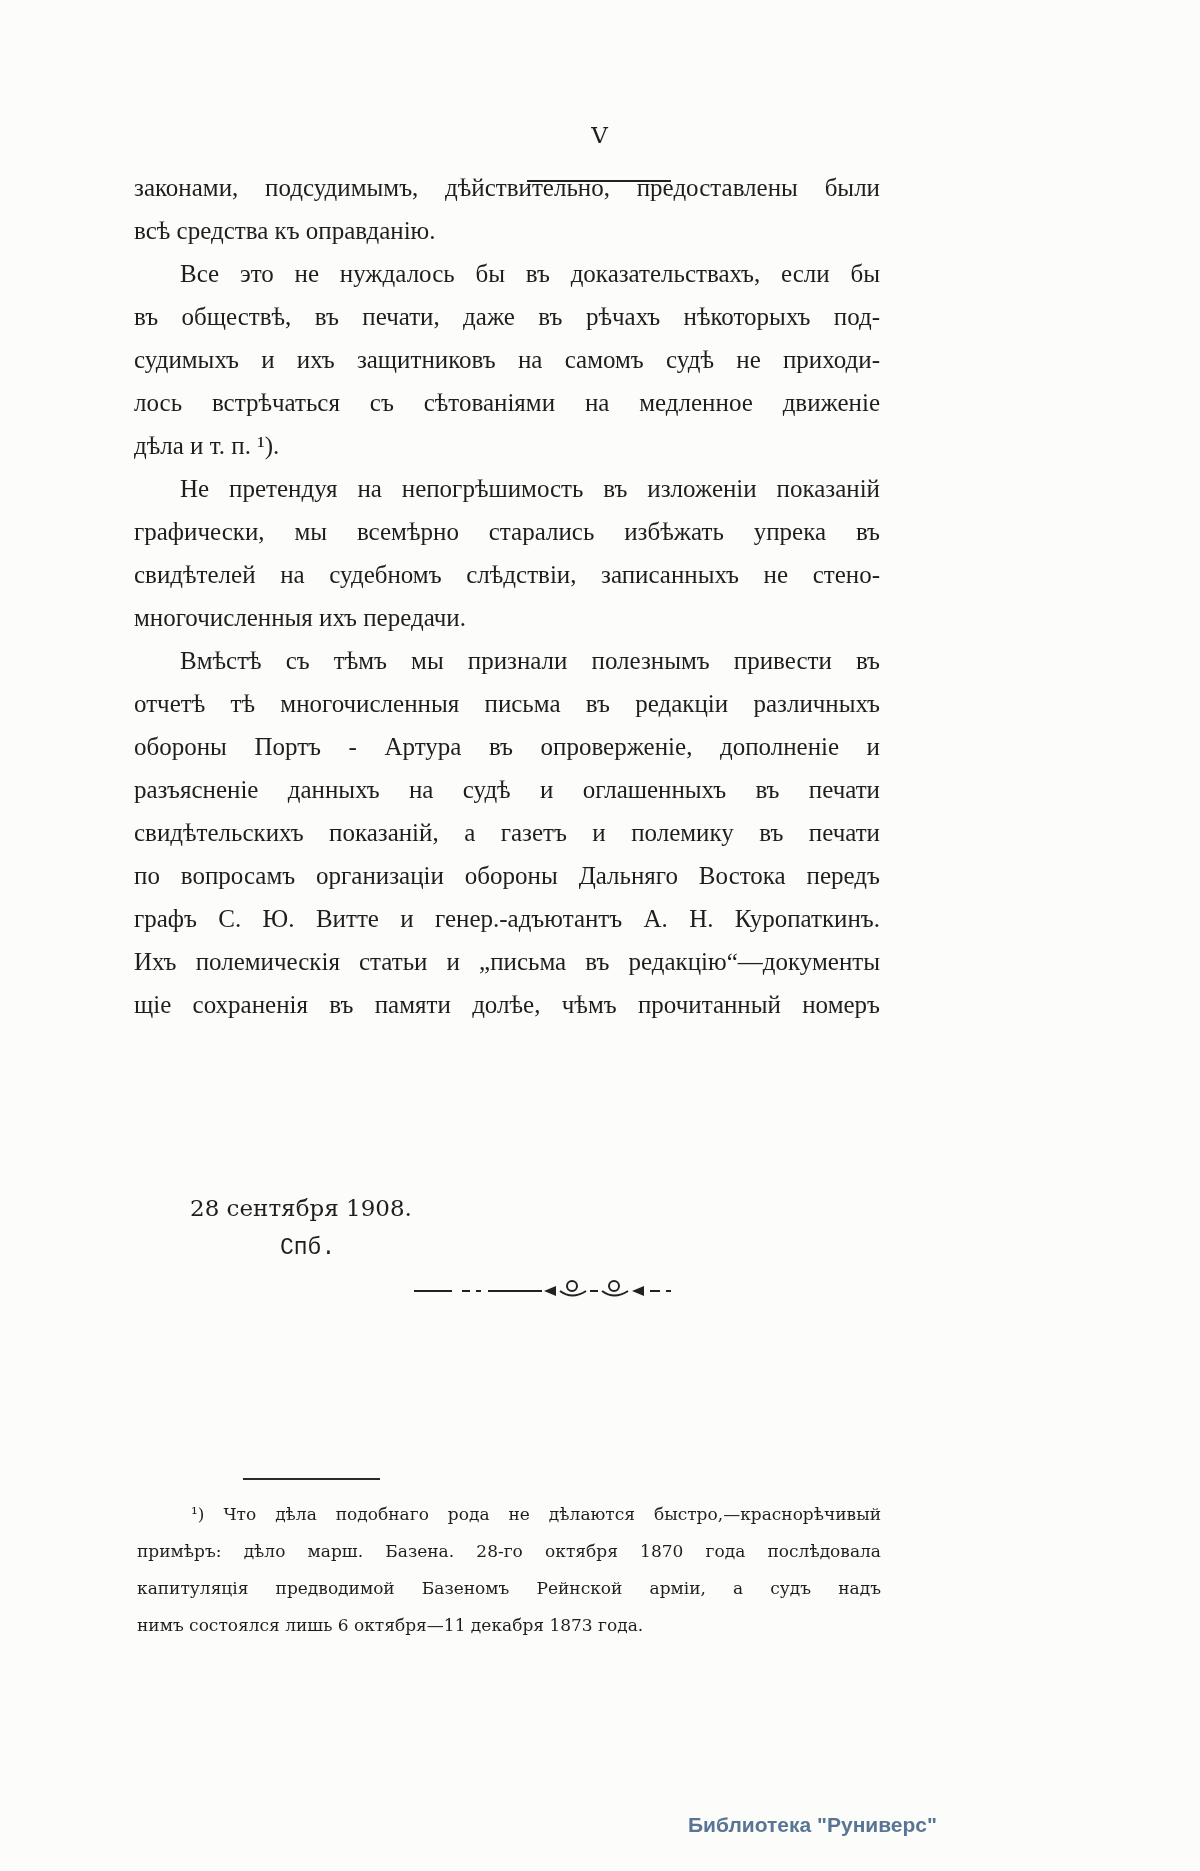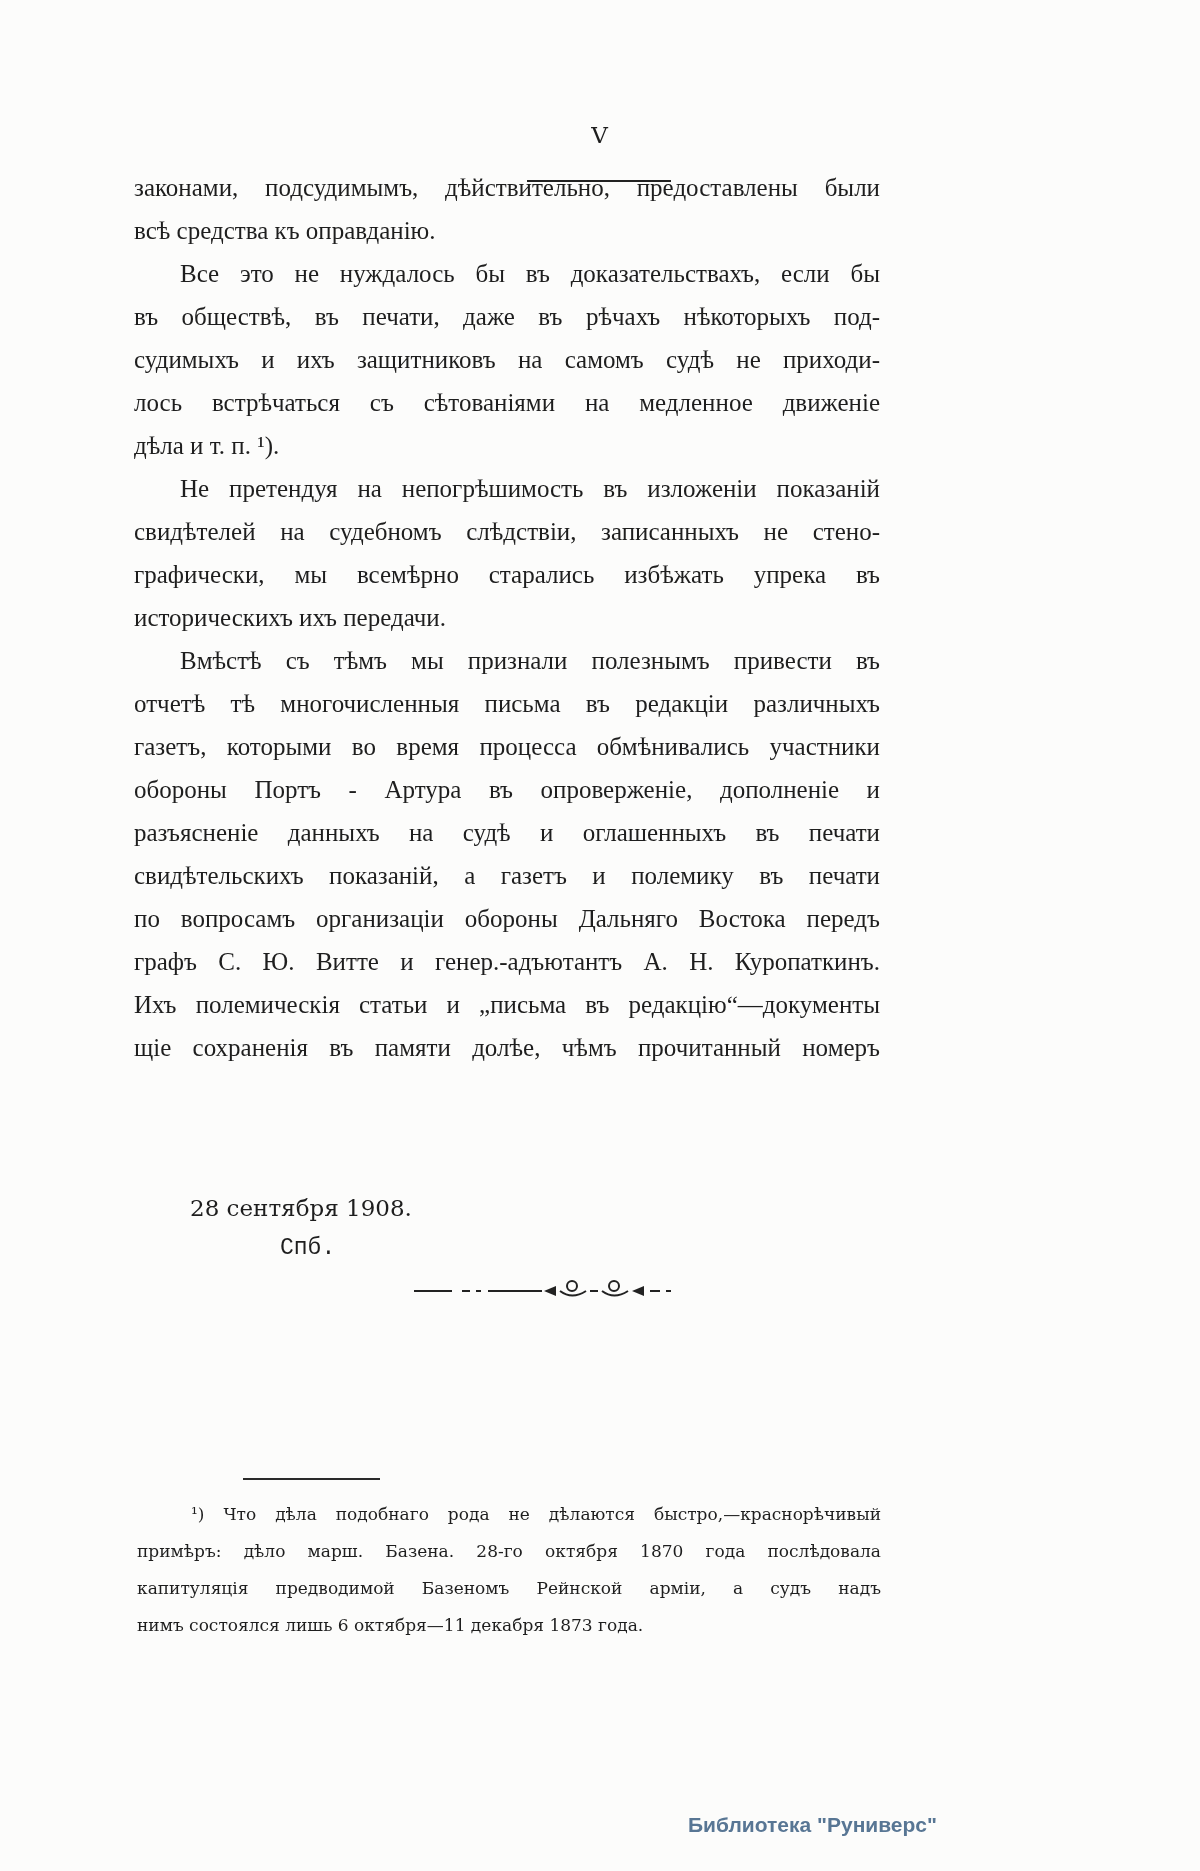--- a/index.html
+++ b/index.html
@@ -75,28 +75,27 @@
       </div>
       <div class="para">
         <div class="line first-indent">Все это не нуждалось бы въ доказательствахъ, если бы</div>
         <div class="line">въ обществѣ, въ печати, даже въ рѣчахъ нѣкоторыхъ под-</div>
         <div class="line">судимыхъ и ихъ защитниковъ на самомъ судѣ не приходи-</div>
         <div class="line">лось встрѣчаться съ сѣтованіями на медленное движеніе</div>
         <div class="line last">дѣла и т. п. ¹).</div>
       </div>
       <div class="para">
         <div class="line first-indent">Не претендуя на непогрѣшимость въ изложеніи показаній</div>
+        <div class="line">графически, мы всемѣрно старались избѣжать упрека въ</div>
         <div class="line">свидѣтелей на судебномъ слѣдствіи, записанныхъ не стено-</div>
-        <div class="line">графически, мы всемѣрно старались избѣжать упрека въ</div>
-        <div class="line last">историческихъ ихъ передачи.</div>
+        <div class="line last">многочисленныя ихъ передачи.</div>
       </div>
       <div class="para">
         <div class="line first-indent">Вмѣстѣ съ тѣмъ мы признали полезнымъ привести въ</div>
         <div class="line">отчетѣ тѣ многочисленныя письма въ редакціи различныхъ</div>
-        <div class="line">газетъ, которыми во время процесса обмѣнивались участники</div>
         <div class="line">обороны Портъ - Артура въ опроверженіе, дополненіе и</div>
         <div class="line">разъясненіе данныхъ на судѣ и оглашенныхъ въ печати</div>
         <div class="line">свидѣтельскихъ показаній, а газетъ и полемику въ печати</div>
         <div class="line">по вопросамъ организаціи обороны Дальняго Востока передъ</div>
         <div class="line">графъ С. Ю. Витте и генер.-адъютантъ А. Н. Куропаткинъ.</div>
         <div class="line">Ихъ полемическія статьи и „письма въ редакцію“—документы</div>
         <div class="line">щіе сохраненія въ памяти долѣе, чѣмъ прочитанный номеръ</div>
       </div>
     </div>
 

